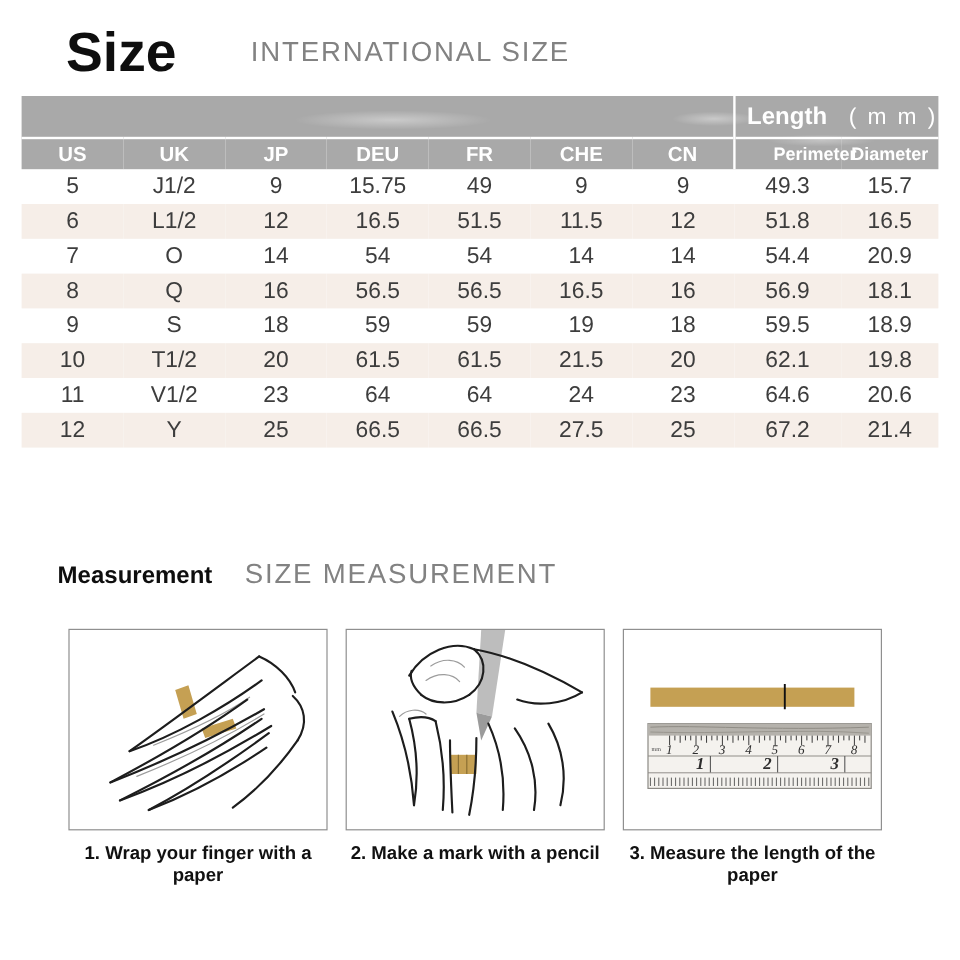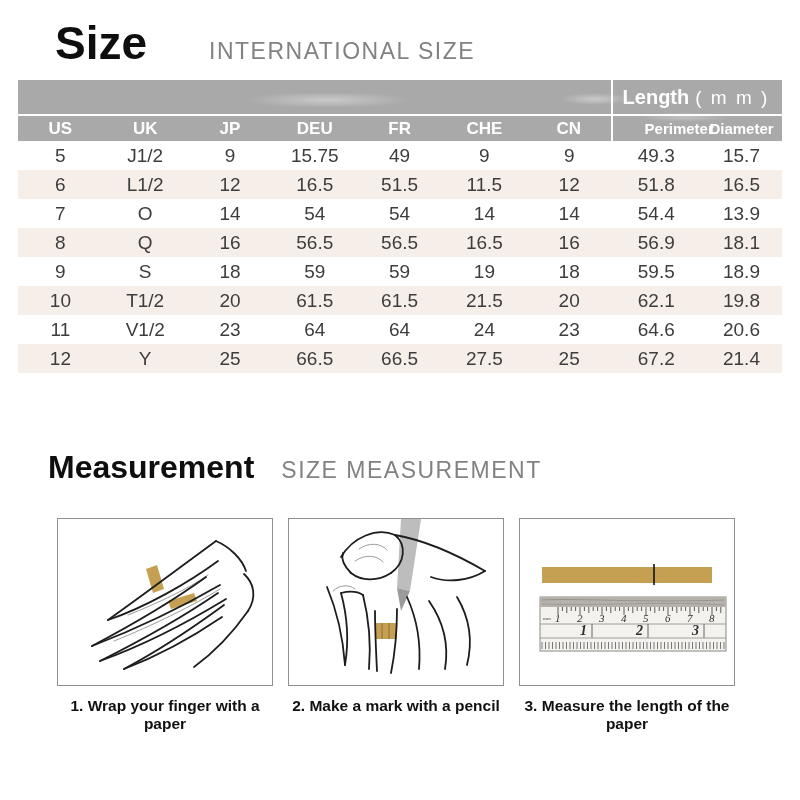--- a/index.html
+++ b/index.html
@@ -5,45 +5,45 @@
   html,body{margin:0;padding:0;background:#fff;}
   .page{
     position:relative;
     width:800px;height:800px;
     background:#ffffff;
     font-family:"Liberation Sans", sans-serif;
     overflow:hidden;
   }
   
   .sec-head{display:flex;align-items:baseline;}
-  .sec-head.size{margin:16px 0 0 55px;}
+  .sec-head.size{margin:16px 0 0 55px;align-items:center;}
   .sec-head.meas{margin:76px 0 0 48px;}
   .big-title{font-weight:bold;color:#0e0e0e;letter-spacing:0;}
   .size .big-title{font-size:46px;}
-  .meas .big-title{font-size:32px;}
+  .meas .big-title{font-size:20px;}
   .sub-title{color:#828282;letter-spacing:1.5px;font-size:23px;}
   .size .sub-title{margin-left:62px;}
-  .meas .sub-title{margin-left:27px;}
+  .meas .sub-title{margin-left:27px;margin-top:16px;}
 
   
   .size-table{
     width:764px;margin:10px 18px 0 18px;
     border-collapse:collapse;table-layout:fixed;
   }
   .size-table th{
     background:#a9a9a9;color:#ffffff;font-weight:bold;
     padding:0;
   }
   tr.hdr-top th{height:34px;}
   tr.hdr-top th.length-cell{
     border-left:2px solid #ffffff;text-align:left;padding-left:10px;
     font-size:20px;
   }
   .len-word{font-weight:bold;}
-  .len-unit{font-weight:normal;font-size:19px;margin-left:6px;letter-spacing:2px;}
+  .len-unit{font-weight:normal;font-size:19px;margin-left:18px;letter-spacing:2px;}
   tr.hdr-cols th{
     height:25px;font-size:17px;border-top:2px solid #ffffff;
   }
   tr.hdr-cols th.len-col{font-size:15px;}
   tr.hdr-cols th.len-start{border-left:2px solid #ffffff;padding-left:32px;}
   .size-table tbody td{
     height:29px;text-align:center;font-size:19px;color:#3d3d3d;
     padding:0;
   }
   .size-table tbody tr.alt{background:#f6eee8;}
@@ -140,21 +140,21 @@
         </tr>
         <tr>
           <td>7</td>
           <td>O</td>
           <td>14</td>
           <td>54</td>
           <td>54</td>
           <td>14</td>
           <td>14</td>
           <td>54.4</td>
-          <td>13.9</td>
+          <td>20.9</td>
         </tr>
         <tr class="alt">
           <td>8</td>
           <td>Q</td>
           <td>16</td>
           <td>56.5</td>
           <td>56.5</td>
           <td>16.5</td>
           <td>16</td>
           <td>56.9</td>

